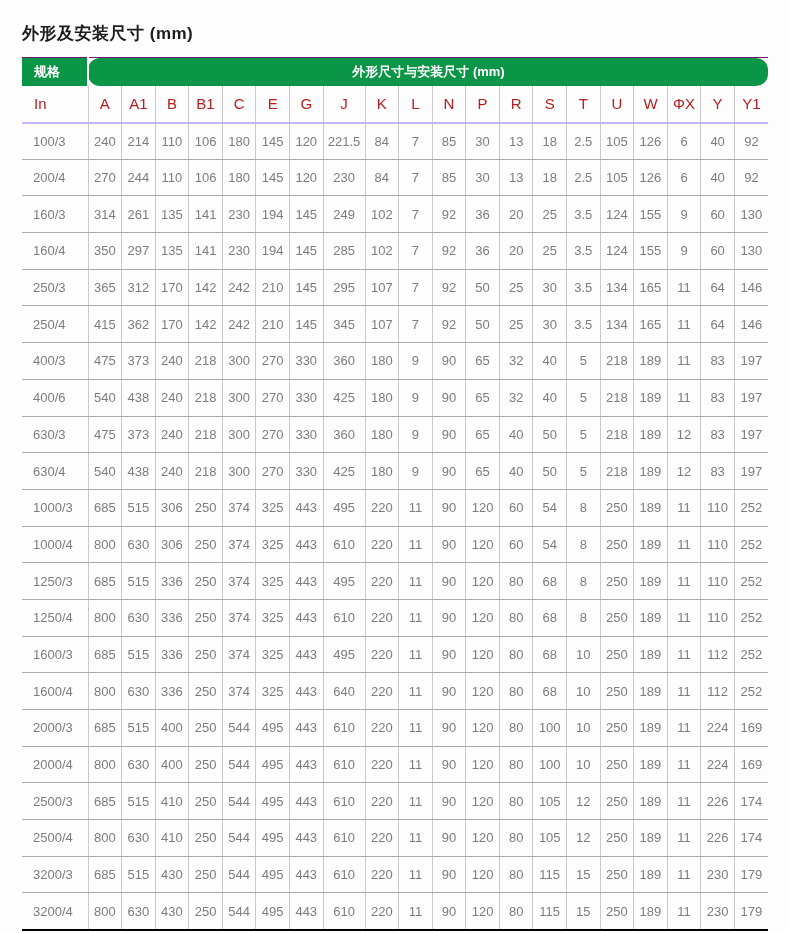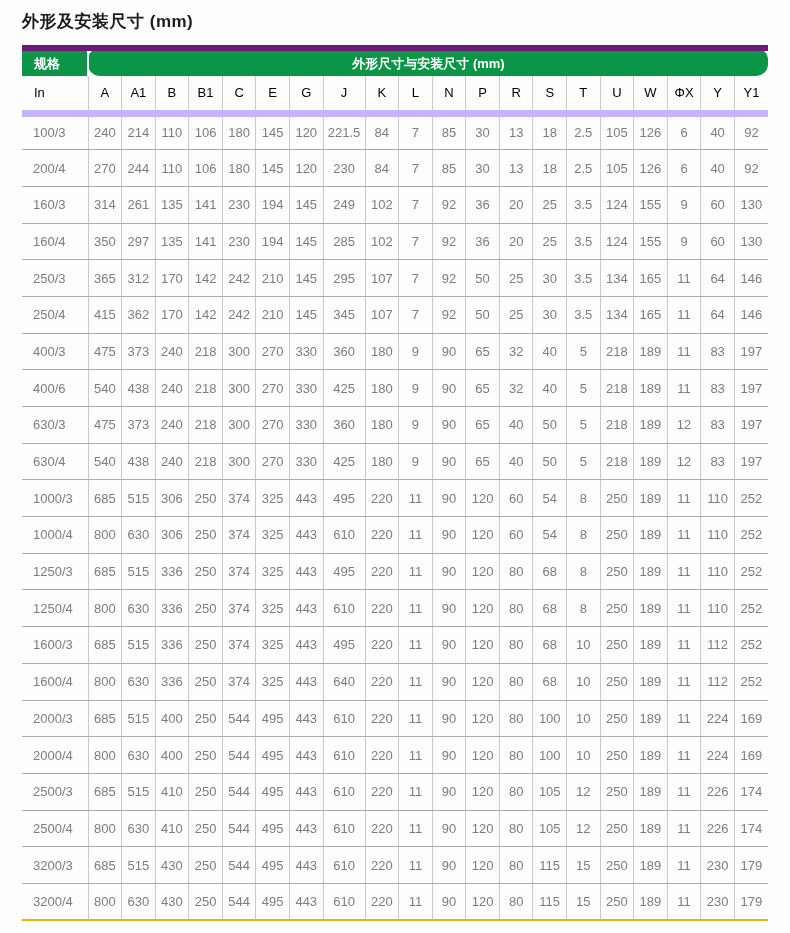--- a/index.html
+++ b/index.html
@@ -2,56 +2,56 @@
 <html style="--header-green: #0b9547; --cell-text: #7d7d7d;"><head>
 <meta charset="utf-8">
 <style>
   * { margin: 0; padding: 0; box-sizing: border-box; }
   html, body {
     width: 790px; height: 933px;
     background: #fdfdfd;
     font-family: "Liberation Sans", "DejaVu Sans", sans-serif;
     overflow: hidden;
   }
-  .page { padding: 8px 22px 0 22px; }
+  .page { padding: 8px 22px 0 22px; margin-top: 12px; }
   .page-title {
     font-size: 17px;
     font-weight: bold;
     color: #1c1c1c;
     margin: 2px 0 12px 0;
     letter-spacing: 0.5px;
   }
   table.dims-table {
     width: 746px;
     border-collapse: collapse;
     table-layout: fixed;
   }
   
   tr.green-row th {
     background: var(--header-green, #0b9547);
     color: #ffffff;
     font-size: 13px;
     font-weight: bold;
     height: 28px;
-    border-top: 6px solid #701a75;
+    border-top: 1px solid #701a75;
   }
   tr.green-row th.spec-th {
     text-align: left;
     padding-left: 12px;
     border-right: 2px solid #ffffff;
   }
   tr.green-row th.dims-th { text-align: center; border-radius: 12px; }
   
   tr.col-row th {
     height: 37px;
-    font-size: 13px;
+    font-size: 15px;
     font-weight: normal;
-    color: #000000;
+    color: #b91c1c;
     text-align: center;
-    border-bottom: 7px solid #c4b5fd;
+    border-bottom: 2px solid #c4b5fd;
     border-left: 1px solid #c9c9c9;
     background: transparent;
   }
   tr.col-row th:first-child {
     text-align: left;
     padding-left: 12px;
     border-left: none;
   }
   
   tbody td {
@@ -61,21 +61,21 @@
     text-align: center;
     border-bottom: 1px solid #ababab;
     border-left: 1px solid #c9c9c9;
     white-space: nowrap;
   }
   tbody td:first-child {
     text-align: left;
     padding-left: 11px;
     border-left: none;
   }
-  tbody tr:last-child td { border-bottom: 2px solid #eab308; }
+  tbody tr:last-child td { border-bottom: 2px solid #000000; }
 </style>
 </head>
 <body>
 
 <div class="page">
   <div class="page-title">外形及安装尺寸 (mm)</div>
 
   <table class="dims-table">
     <colgroup id="colgroup">
         <col style="width: 66px;">

